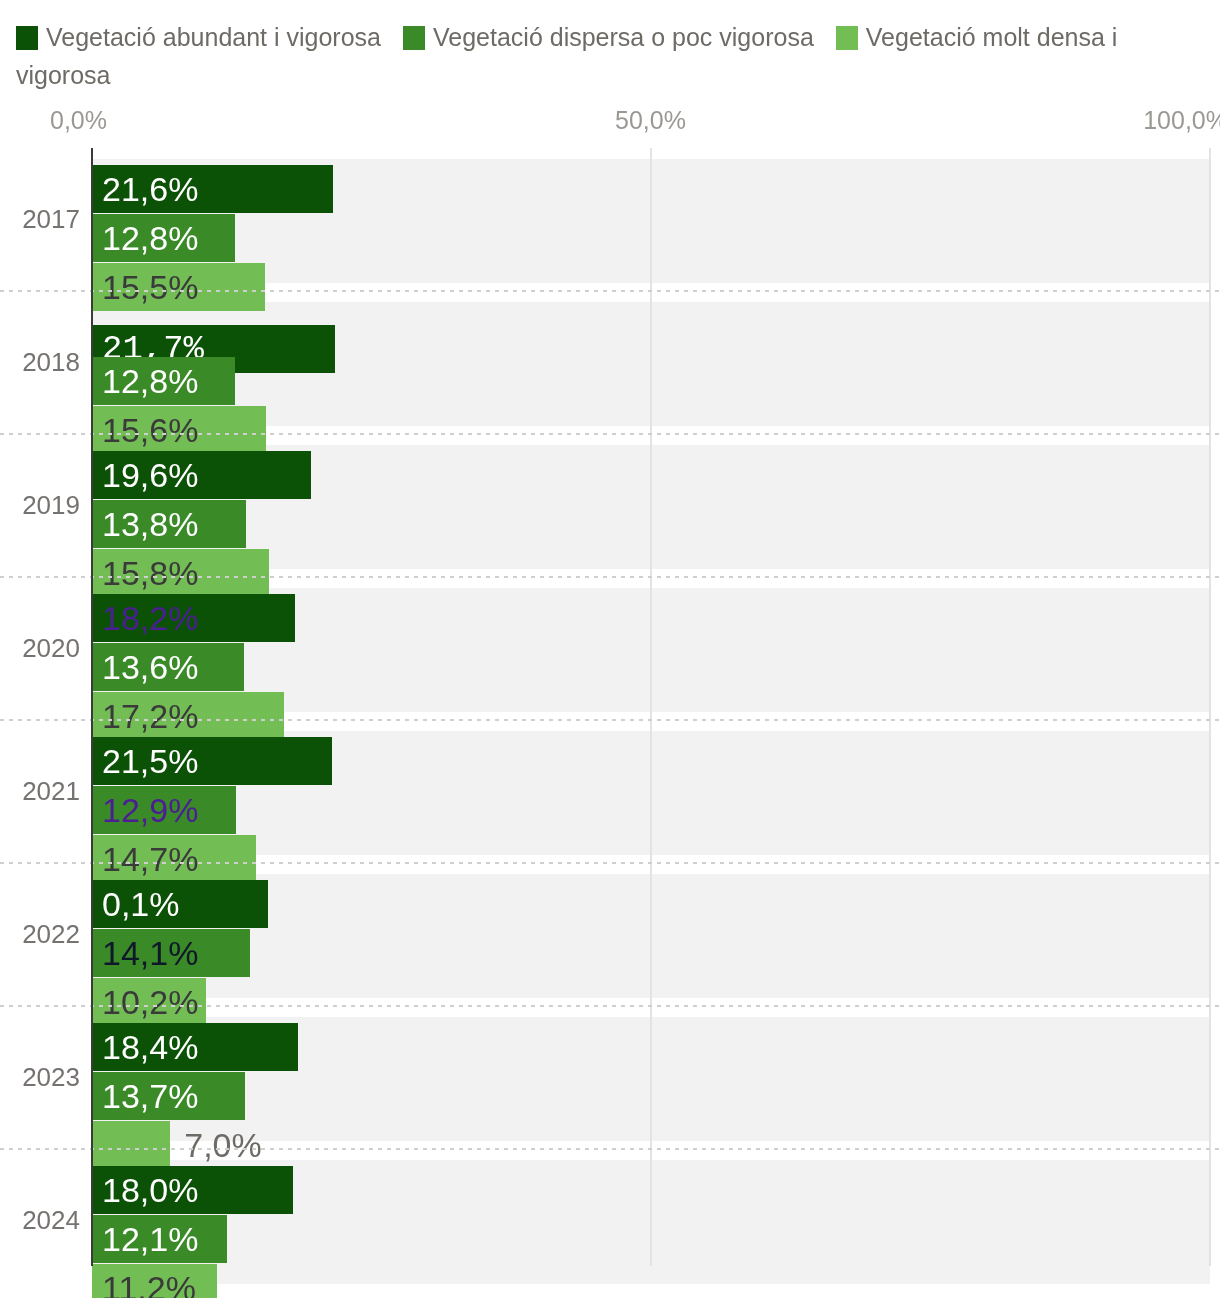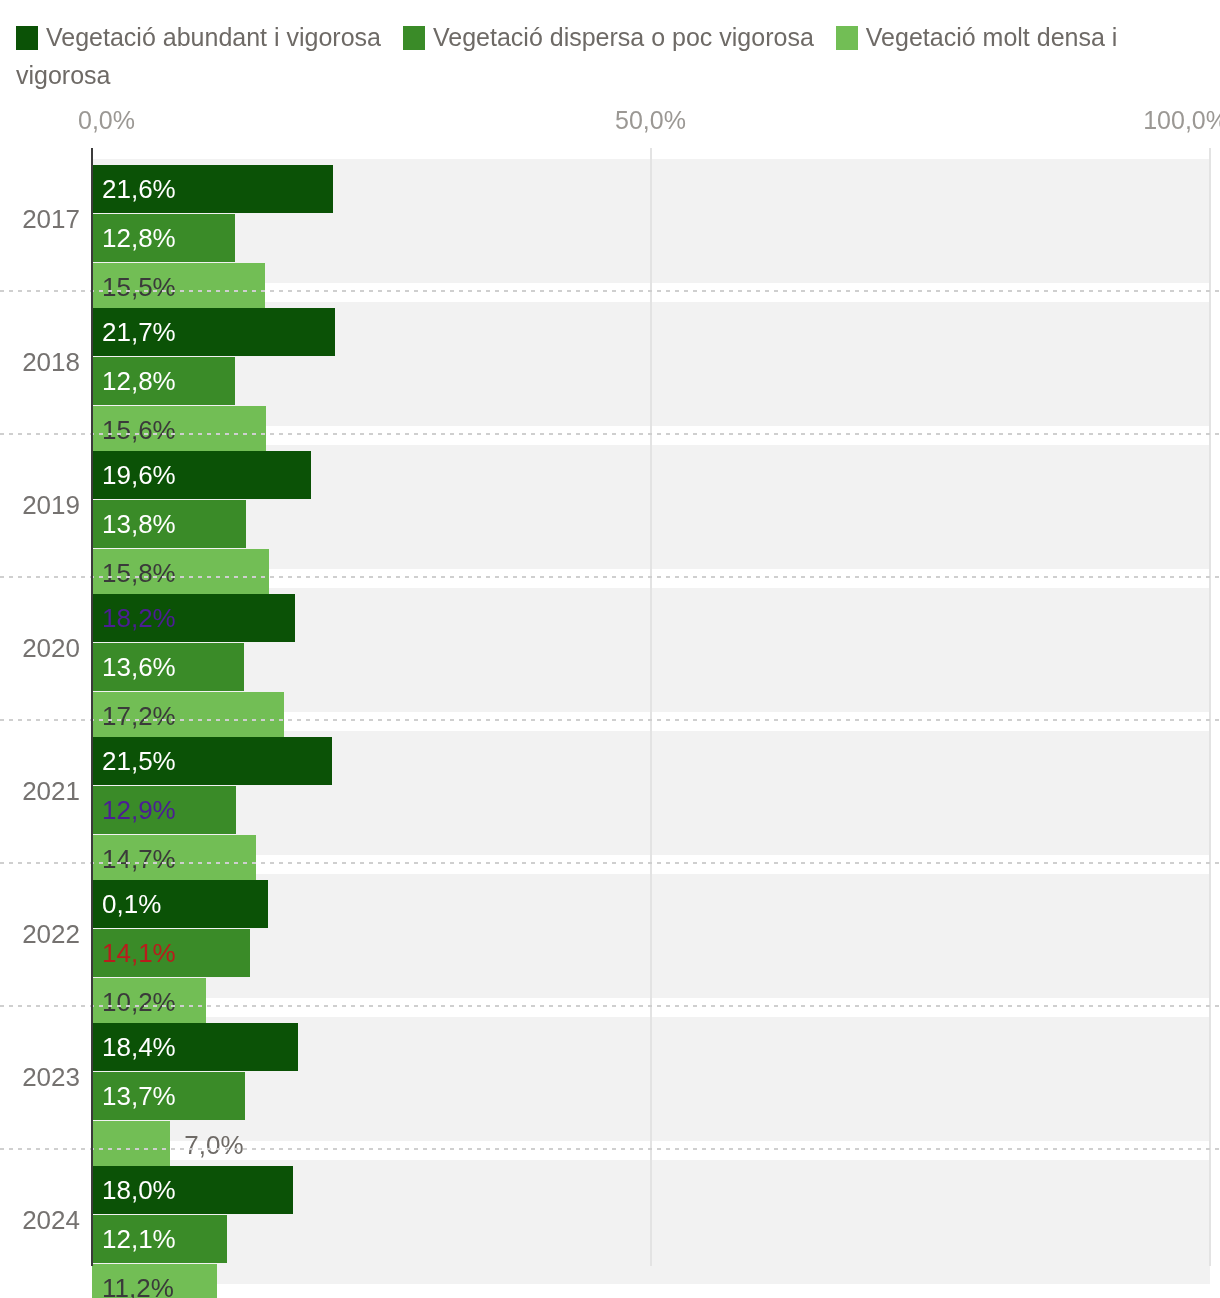--- a/index.html
+++ b/index.html
@@ -130,39 +130,39 @@
     position: absolute;
     left: 0;
     top: 0;
     height: 48px;
   }
   .bar-value {
     position: absolute;
     top: 0;
     height: 48px;
     line-height: 48px;
-    font-size: 26px;
+    font-size: 34px;
     white-space: nowrap;
     z-index: 3;
   }
   .bar-value.inside {
     left: 10px;
   }
   .bar-value.outside {
     color: #6e6a66;
   }
 </style>
 </head>
 <body>
 
 <div id="legend"><span class="legend-item"><span class="legend-swatch" style="background: rgb(11, 82, 6);"></span><span class="legend-label">Vegetació abundant i vigorosa</span></span><span class="legend-item"><span class="legend-swatch" style="background: rgb(58, 139, 40);"></span><span class="legend-label">Vegetació dispersa o poc vigorosa</span></span><span class="legend-item"><span class="legend-swatch" style="background: rgb(114, 190, 85);"></span><span class="legend-label">Vegetació molt densa i vigorosa</span></span></div>
 
 <div id="chart">
   <div id="axis-top">
-      <div class="axis-tick" style="left: 78px;">0,0%</div>
+      <div class="axis-tick" style="left: 50px;">0,0%</div>
       <div class="axis-tick" style="left: 615px;">50,0%</div>
       <div class="axis-tick" style="left: auto; right: -8px;">100,0%</div>
     </div>
   <div id="plot">
       <div class="gridline" style="left: 650px;"></div>
       <div class="gridline" style="left: 1209px;"></div>
       <div class="group" style="top: 11px; height: 143px;">
         <div class="group-band" style="top: 0px; height: 124px;"></div>
         <div class="group-label" style="top: 45px;">2017</div>
         <div class="bar-row" style="top: 6px; width: 1118px;">
@@ -175,21 +175,21 @@
         </div>
         <div class="bar-row" style="top: 104px; width: 1118px;">
           <div class="bar" style="width: 173.29px; background: rgb(114, 190, 85);"></div>
           <div class="bar-value inside" style="left: 10px; color: rgb(58, 58, 58);">15,5%</div>
         </div>
         <div class="separator" style="top: 131px;"></div>
       </div>
       <div class="group" style="top: 154px; height: 143px;">
         <div class="group-band" style="top: 0px; height: 124px;"></div>
         <div class="group-label" style="top: 45px;">2018</div>
-        <div class="bar-row" style="top: 6px; width: 1118px;">
+        <div class="bar-row" style="top: 23px; width: 1118px; font-family: Liberation Mono, monospace;">
           <div class="bar" style="width: 242.606px; background: rgb(11, 82, 6);"></div>
           <div class="bar-value inside" style="left: 10px; color: rgb(255, 255, 255);">21,7%</div>
         </div>
         <div class="bar-row" style="top: 55px; width: 1118px;">
           <div class="bar" style="width: 143.104px; background: rgb(58, 139, 40);"></div>
           <div class="bar-value inside" style="left: 10px; color: rgb(255, 255, 255);">12,8%</div>
         </div>
         <div class="bar-row" style="top: 104px; width: 954px;">
           <div class="bar" style="width: 174.408px; background: rgb(114, 190, 85);"></div>
           <div class="bar-value inside" style="left: 10px; color: rgb(58, 58, 58);">15,6%</div>
@@ -249,21 +249,21 @@
       </div>
       <div class="group" style="top: 726px; height: 143px;">
         <div class="group-band" style="top: 0px; height: 124px;"></div>
         <div class="group-label" style="top: 45px;">2022</div>
         <div class="bar-row" style="top: 6px; width: 1118px;">
           <div class="bar" style="width: 175.526px; background: rgb(11, 82, 6);"></div>
           <div class="bar-value inside" style="left: 10px; color: rgb(255, 255, 255);">0,1%</div>
         </div>
         <div class="bar-row" style="top: 55px; width: 1118px;">
           <div class="bar" style="width: 157.638px; background: rgb(58, 139, 40);"></div>
-          <div class="bar-value inside" style="left: 10px; color: #b91c1c;">14,1%</div>
+          <div class="bar-value inside" style="left: 10px; color: #0f172a;">14,1%</div>
         </div>
         <div class="bar-row" style="top: 104px; width: 1016px; padding-left: 8px;">
           <div class="bar" style="width: 114.036px; background: rgb(114, 190, 85);"></div>
           <div class="bar-value inside" style="left: 10px; color: rgb(58, 58, 58);">10,2%</div>
         </div>
         <div class="separator" style="top: 131px;"></div>
       </div>
       <div class="group" style="top: 869px; height: 143px;">
         <div class="group-band" style="top: 0px; height: 124px;"></div>
         <div class="group-label" style="top: 45px;">2023</div>

